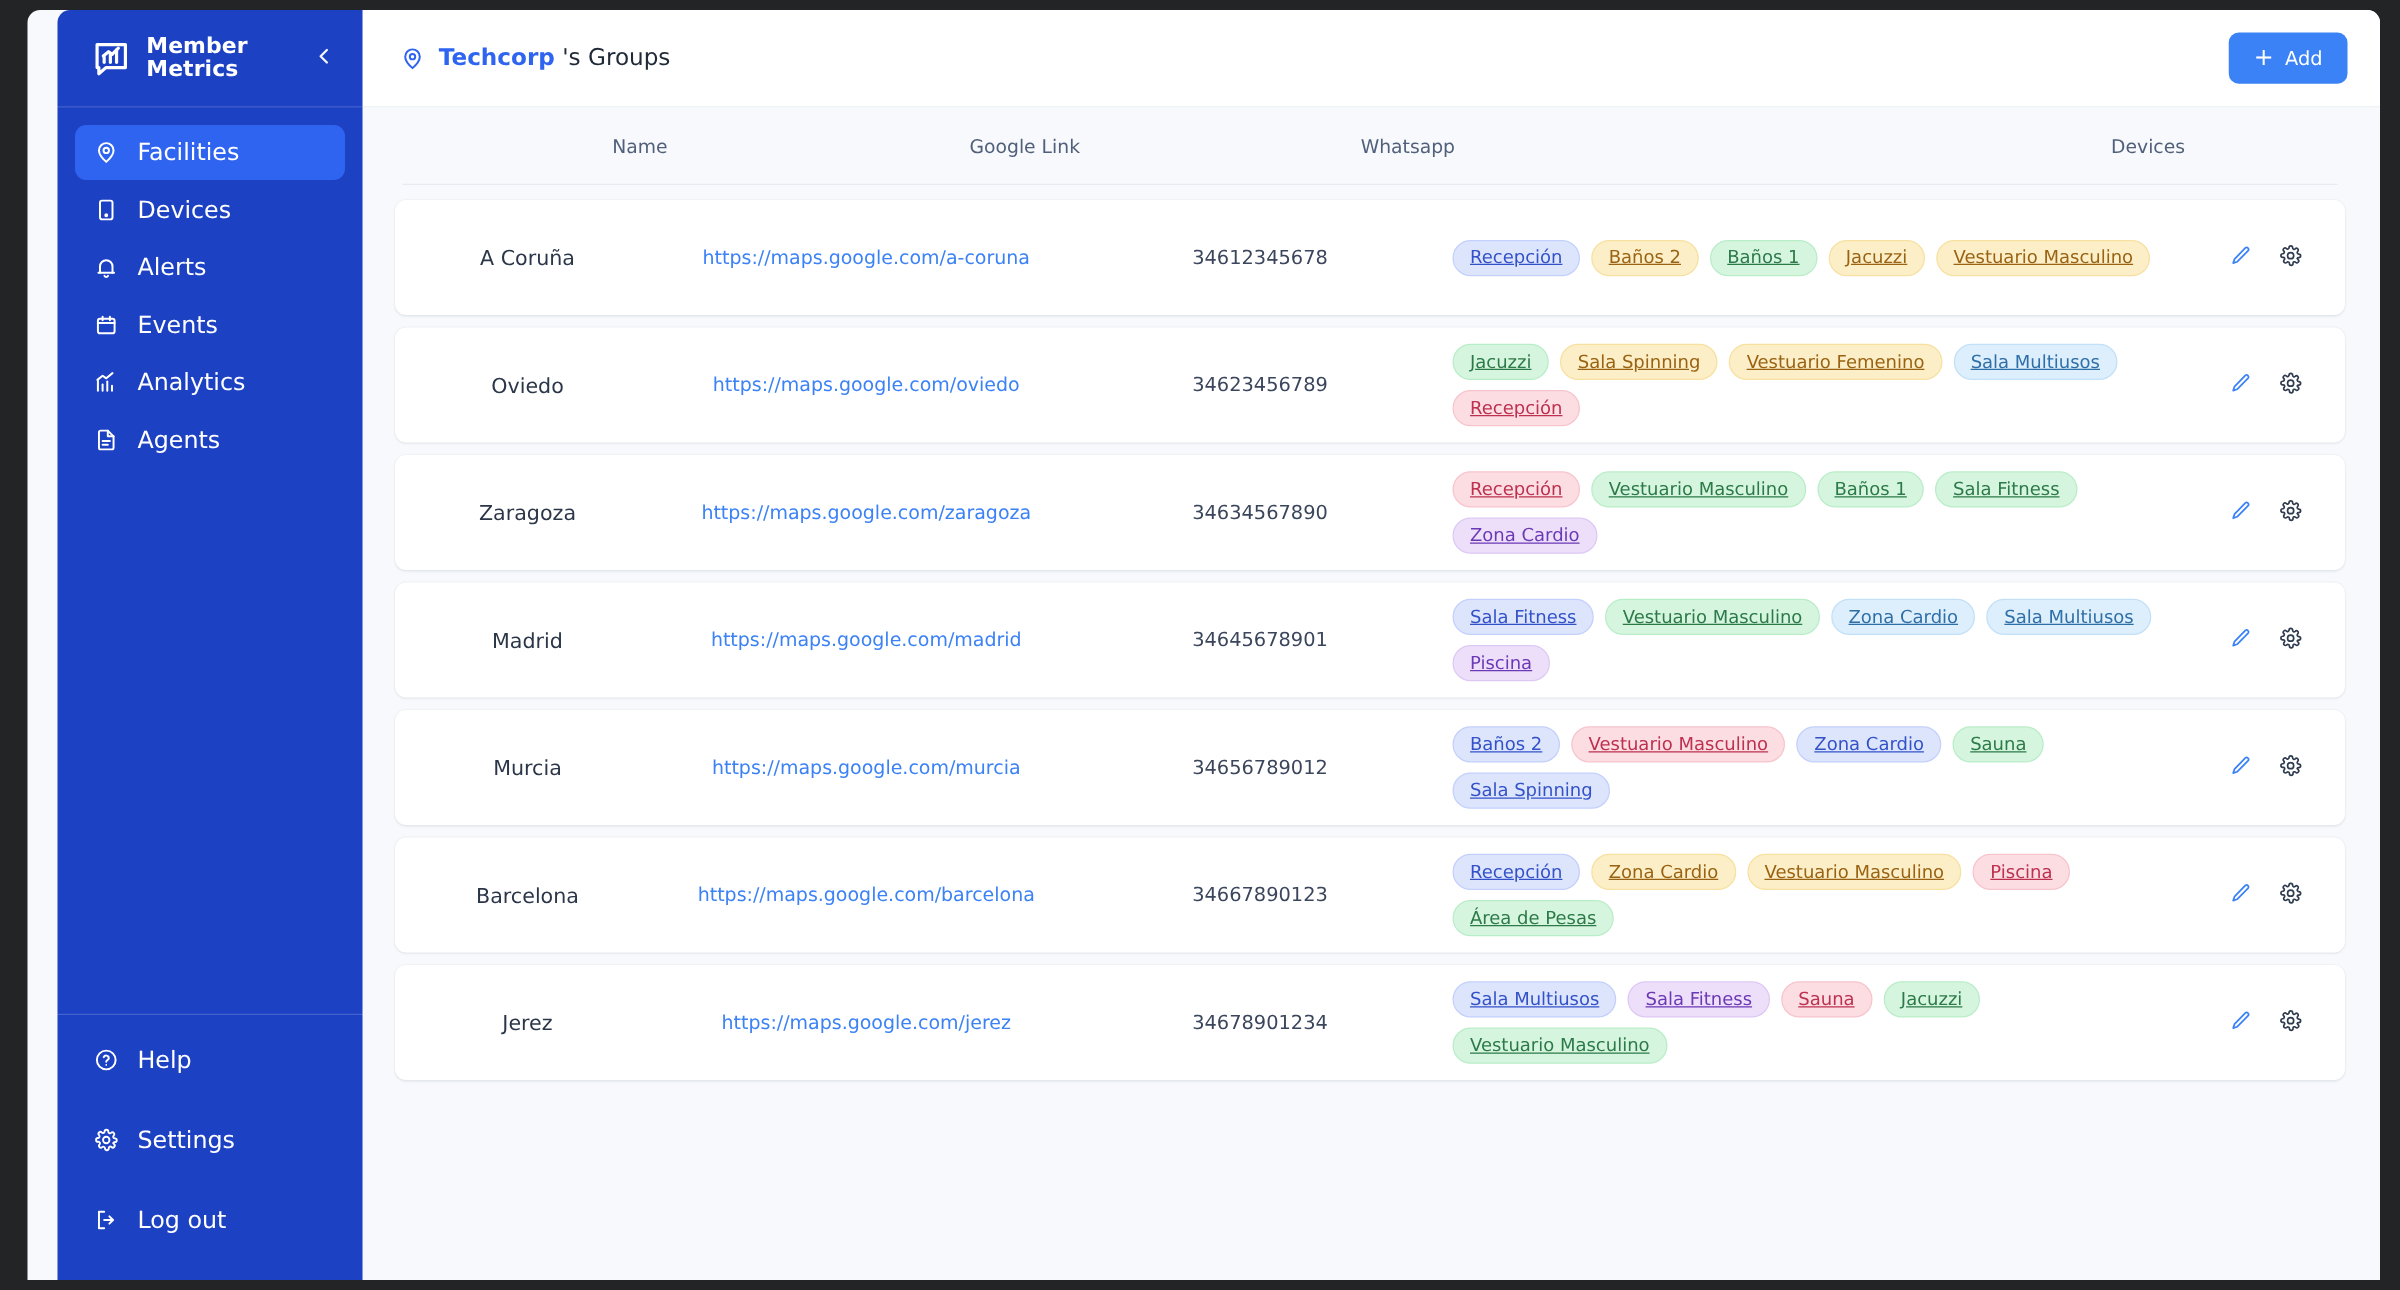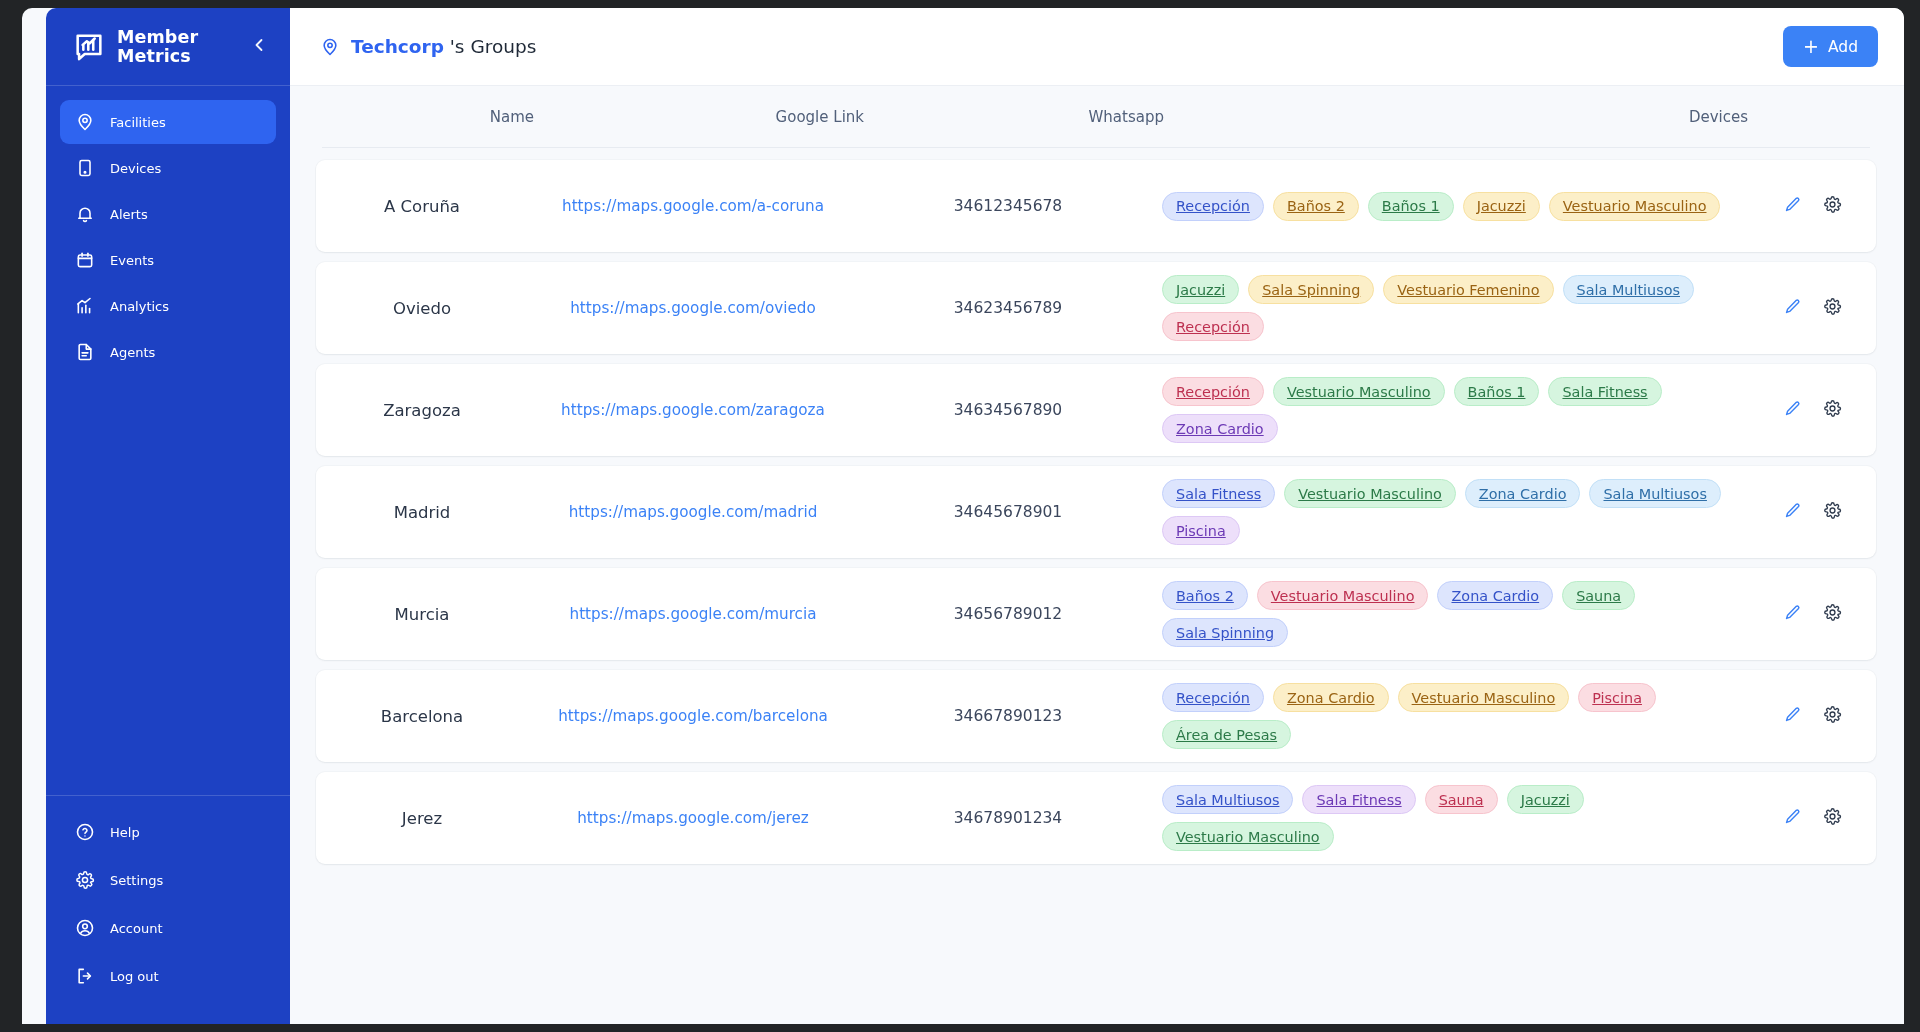--- a/index.html
+++ b/index.html
@@ -80,32 +80,32 @@
     padding: 14px 14px 0 14px;
     display: flex;
     flex-direction: column;
     gap: 2px;
     flex: 1 1 auto;
   }
   .nav-bottom {
     padding: 14px 14px 26px 14px;
     display: flex;
     flex-direction: column;
-    gap: 4px;
+    gap: 20px;
     border-top: 1px solid rgba(255,255,255,.17);
   }
   .nav-item {
     display: flex;
     align-items: center;
     gap: 15px;
     height: 44px;
     padding: 0 14px;
     border-radius: 9px;
     color: #ffffff;
-    font-size: 13px;
+    font-size: 19px;
     cursor: pointer;
     white-space: nowrap;
   }
   .nav-item .ico {
     width: 21px; height: 21px;
     flex: 0 0 21px;
     display: flex; align-items: center; justify-content: center;
     color: #ffffff;
   }
   .nav-item.active { background: #2f64f0; }
@@ -373,30 +373,20 @@
         <div class="nav-item">
           <span class="ico">
             <svg viewBox="0 0 24 24" width="20" height="20" fill="none" stroke="currentColor" stroke-width="1.8" stroke-linecap="round" stroke-linejoin="round">
                 <circle cx="12" cy="12" r="3.1"></circle>
                 <path d="M19.2 14.4a1.5 1.5 0 0 0 .3 1.6l.1.1a1.8 1.8 0 1 1-2.6 2.6l-.1-.1a1.5 1.5 0 0 0-1.6-.3 1.5 1.5 0 0 0-.9 1.4V20a1.8 1.8 0 1 1-3.6 0v-.1a1.5 1.5 0 0 0-1-1.4 1.5 1.5 0 0 0-1.6.3l-.1.1a1.8 1.8 0 1 1-2.6-2.6l.1-.1a1.5 1.5 0 0 0 .3-1.6 1.5 1.5 0 0 0-1.4-.9H4a1.8 1.8 0 1 1 0-3.6h.1a1.5 1.5 0 0 0 1.4-1 1.5 1.5 0 0 0-.3-1.6l-.1-.1a1.8 1.8 0 1 1 2.6-2.6l.1.1a1.5 1.5 0 0 0 1.6.3h.1a1.5 1.5 0 0 0 .9-1.4V4a1.8 1.8 0 1 1 3.6 0v.1a1.5 1.5 0 0 0 .9 1.4 1.5 1.5 0 0 0 1.6-.3l.1-.1a1.8 1.8 0 1 1 2.6 2.6l-.1.1a1.5 1.5 0 0 0-.3 1.6v.1a1.5 1.5 0 0 0 1.4.9h.1a1.8 1.8 0 1 1 0 3.6H20a1.5 1.5 0 0 0-1.4.9z"></path>
               </svg>
           </span>
           <span>Settings</span>
         </div>
 
-        <div class="nav-item">
-          <span class="ico">
-            <svg viewBox="0 0 24 24" width="20" height="20" fill="none" stroke="currentColor" stroke-width="1.9" stroke-linecap="round" stroke-linejoin="round">
-                <circle cx="12" cy="12" r="9"></circle>
-                <circle cx="12" cy="10" r="2.8"></circle>
-                <path d="M6.6 18.6a6 6 0 0 1 10.8 0"></path>
-              </svg>
-          </span>
-          <span>Account</span>
-        </div>
 
         <div class="nav-item">
           <span class="ico">
             <svg viewBox="0 0 24 24" width="20" height="20" fill="none" stroke="currentColor" stroke-width="1.9" stroke-linecap="round" stroke-linejoin="round">
                 <path d="M10 4H5v16h5"></path>
                 <path d="M15 8.5l3.5 3.5L15 15.5"></path>
                 <path d="M18 12h-8"></path>
               </svg>
           </span>
           <span>Log out</span>

